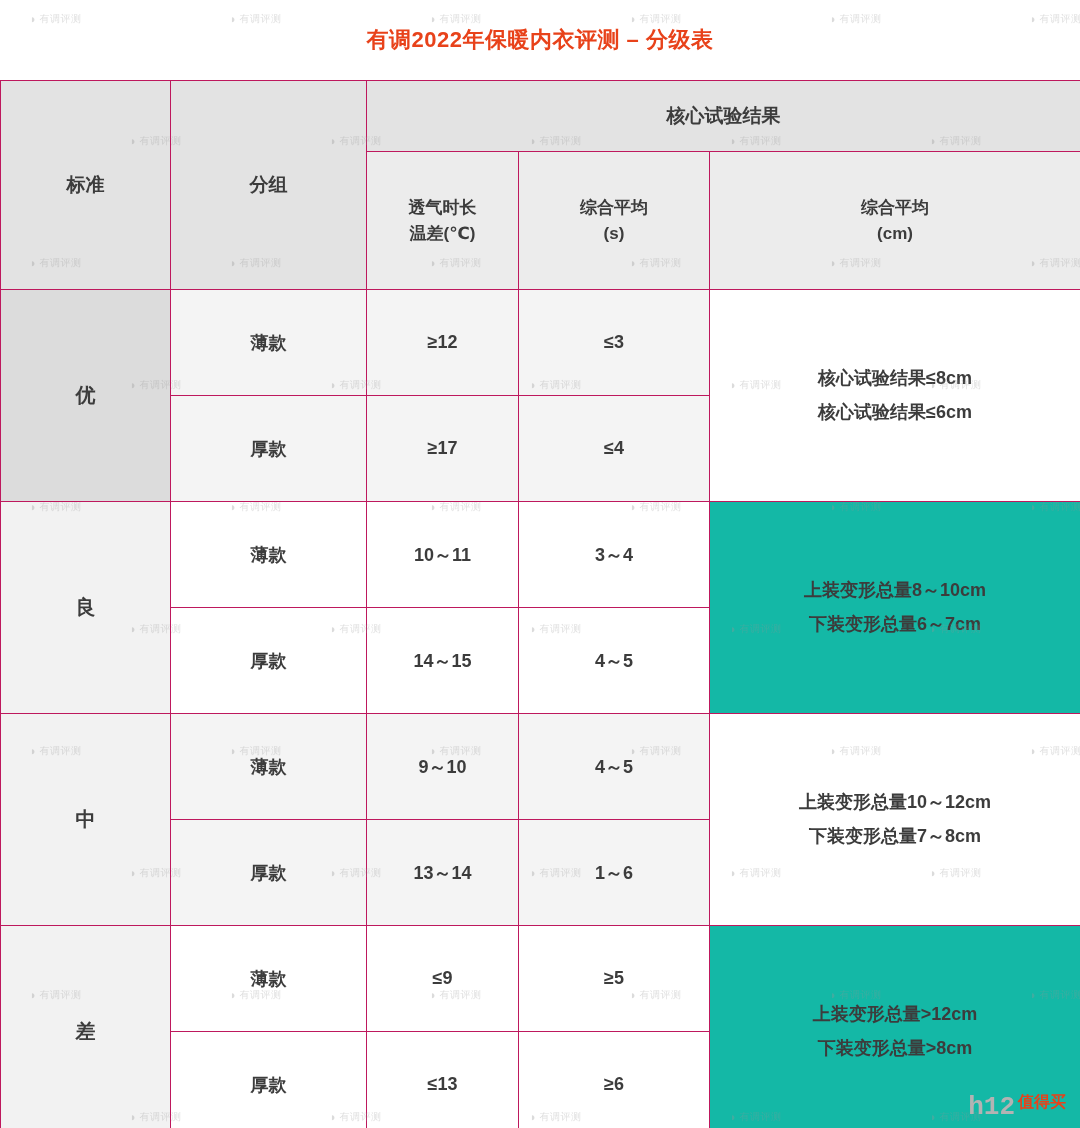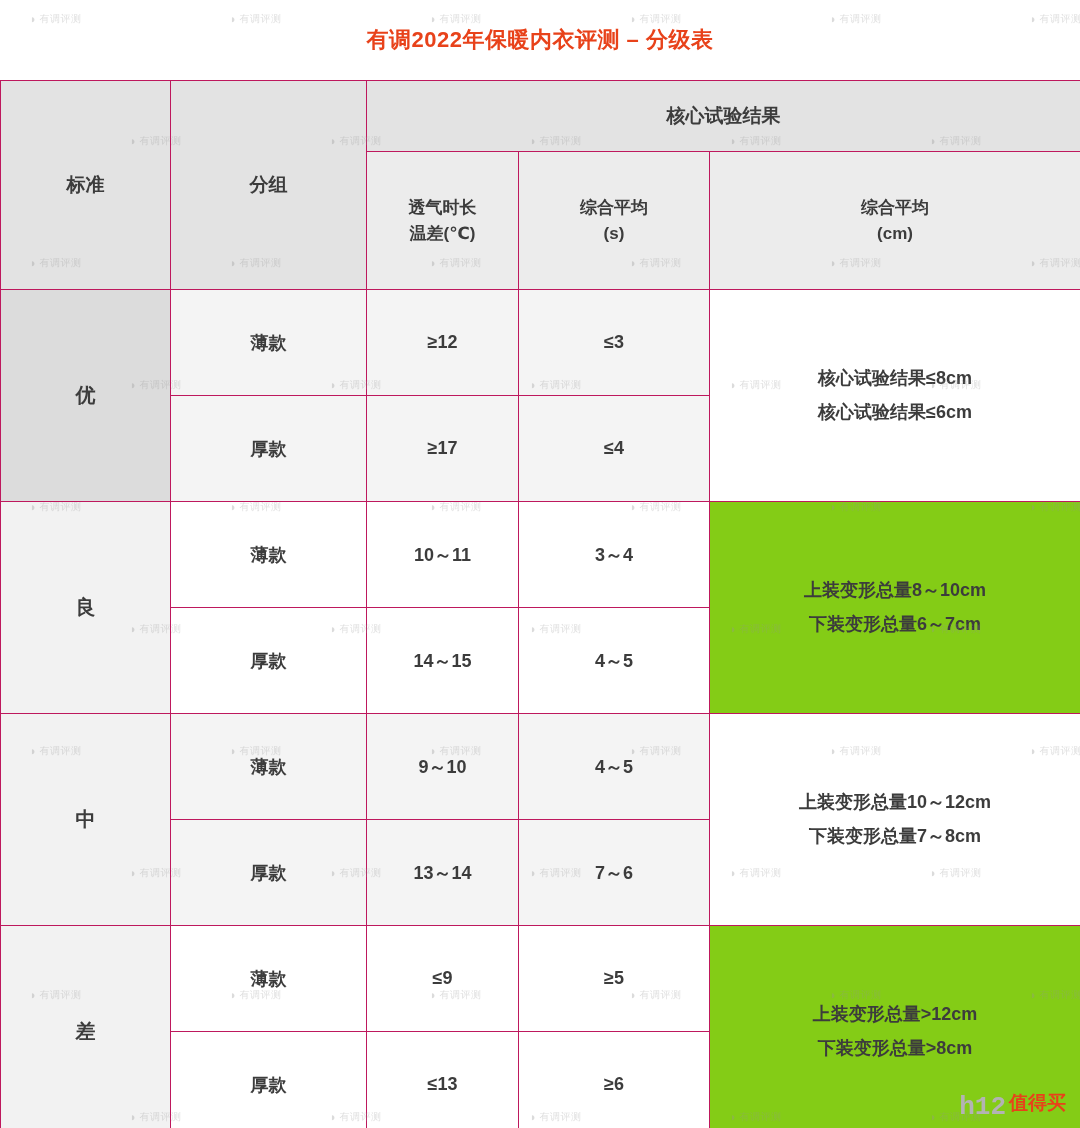--- a/index.html
+++ b/index.html
@@ -120,41 +120,41 @@
     color: #3c3c3c;
     line-height: 1.85;
   }
   .cell-deform-b {
     background: #ffffff;
     font-size: 18px;
     color: #3c3c3c;
     line-height: 1.85;
   }
   .cell-deform-grey {
-    background: #84cc16;
+    background: #14b8a6;
   }
 
   
   .site-logo {
     position: absolute;
     right: 14px;
     bottom: 8px;
     z-index: 8;
     display: flex;
     align-items: flex-start;
     font-family: Liberation Mono, monospace;
   }
   .logo-h {
     font-size: 26px;
     font-weight: bold;
     color: #b3b3b3;
     line-height: 1;
   }
   .logo-cn {
-    font-size: 19px;
+    font-size: 16px;
     color: #e8421a;
     margin-left: 3px;
     line-height: 1.15;
     font-weight: bold;
   }
 </style>
 </head>
 <body>
 
 <div class="title-bar">
@@ -230,21 +230,21 @@
       <td class="cell-data-a">9～10</td>
       <td class="cell-data-a">4～5</td>
       <td class="cell-deform-a" rowspan="2">
         <div>上装变形总量10～12cm</div>
         <div>下装变形总量7～8cm</div>
       </td>
     </tr>
     <tr>
       <td class="cell-data-a">厚款</td>
       <td class="cell-data-a">13～14</td>
-      <td class="cell-data-a">7～6</td>
+      <td class="cell-data-a">1～6</td>
     </tr>
 
     <tr>
       <td class="cell-grade-b" rowspan="2">差</td>
       <td class="cell-data-b">薄款</td>
       <td class="cell-data-b">≤9</td>
       <td class="cell-data-b">≥5</td>
       <td class="cell-deform-b cell-deform-grey" rowspan="2">
         <div>上装变形总量&gt;12cm</div>
         <div>下装变形总量&gt;8cm</div>

